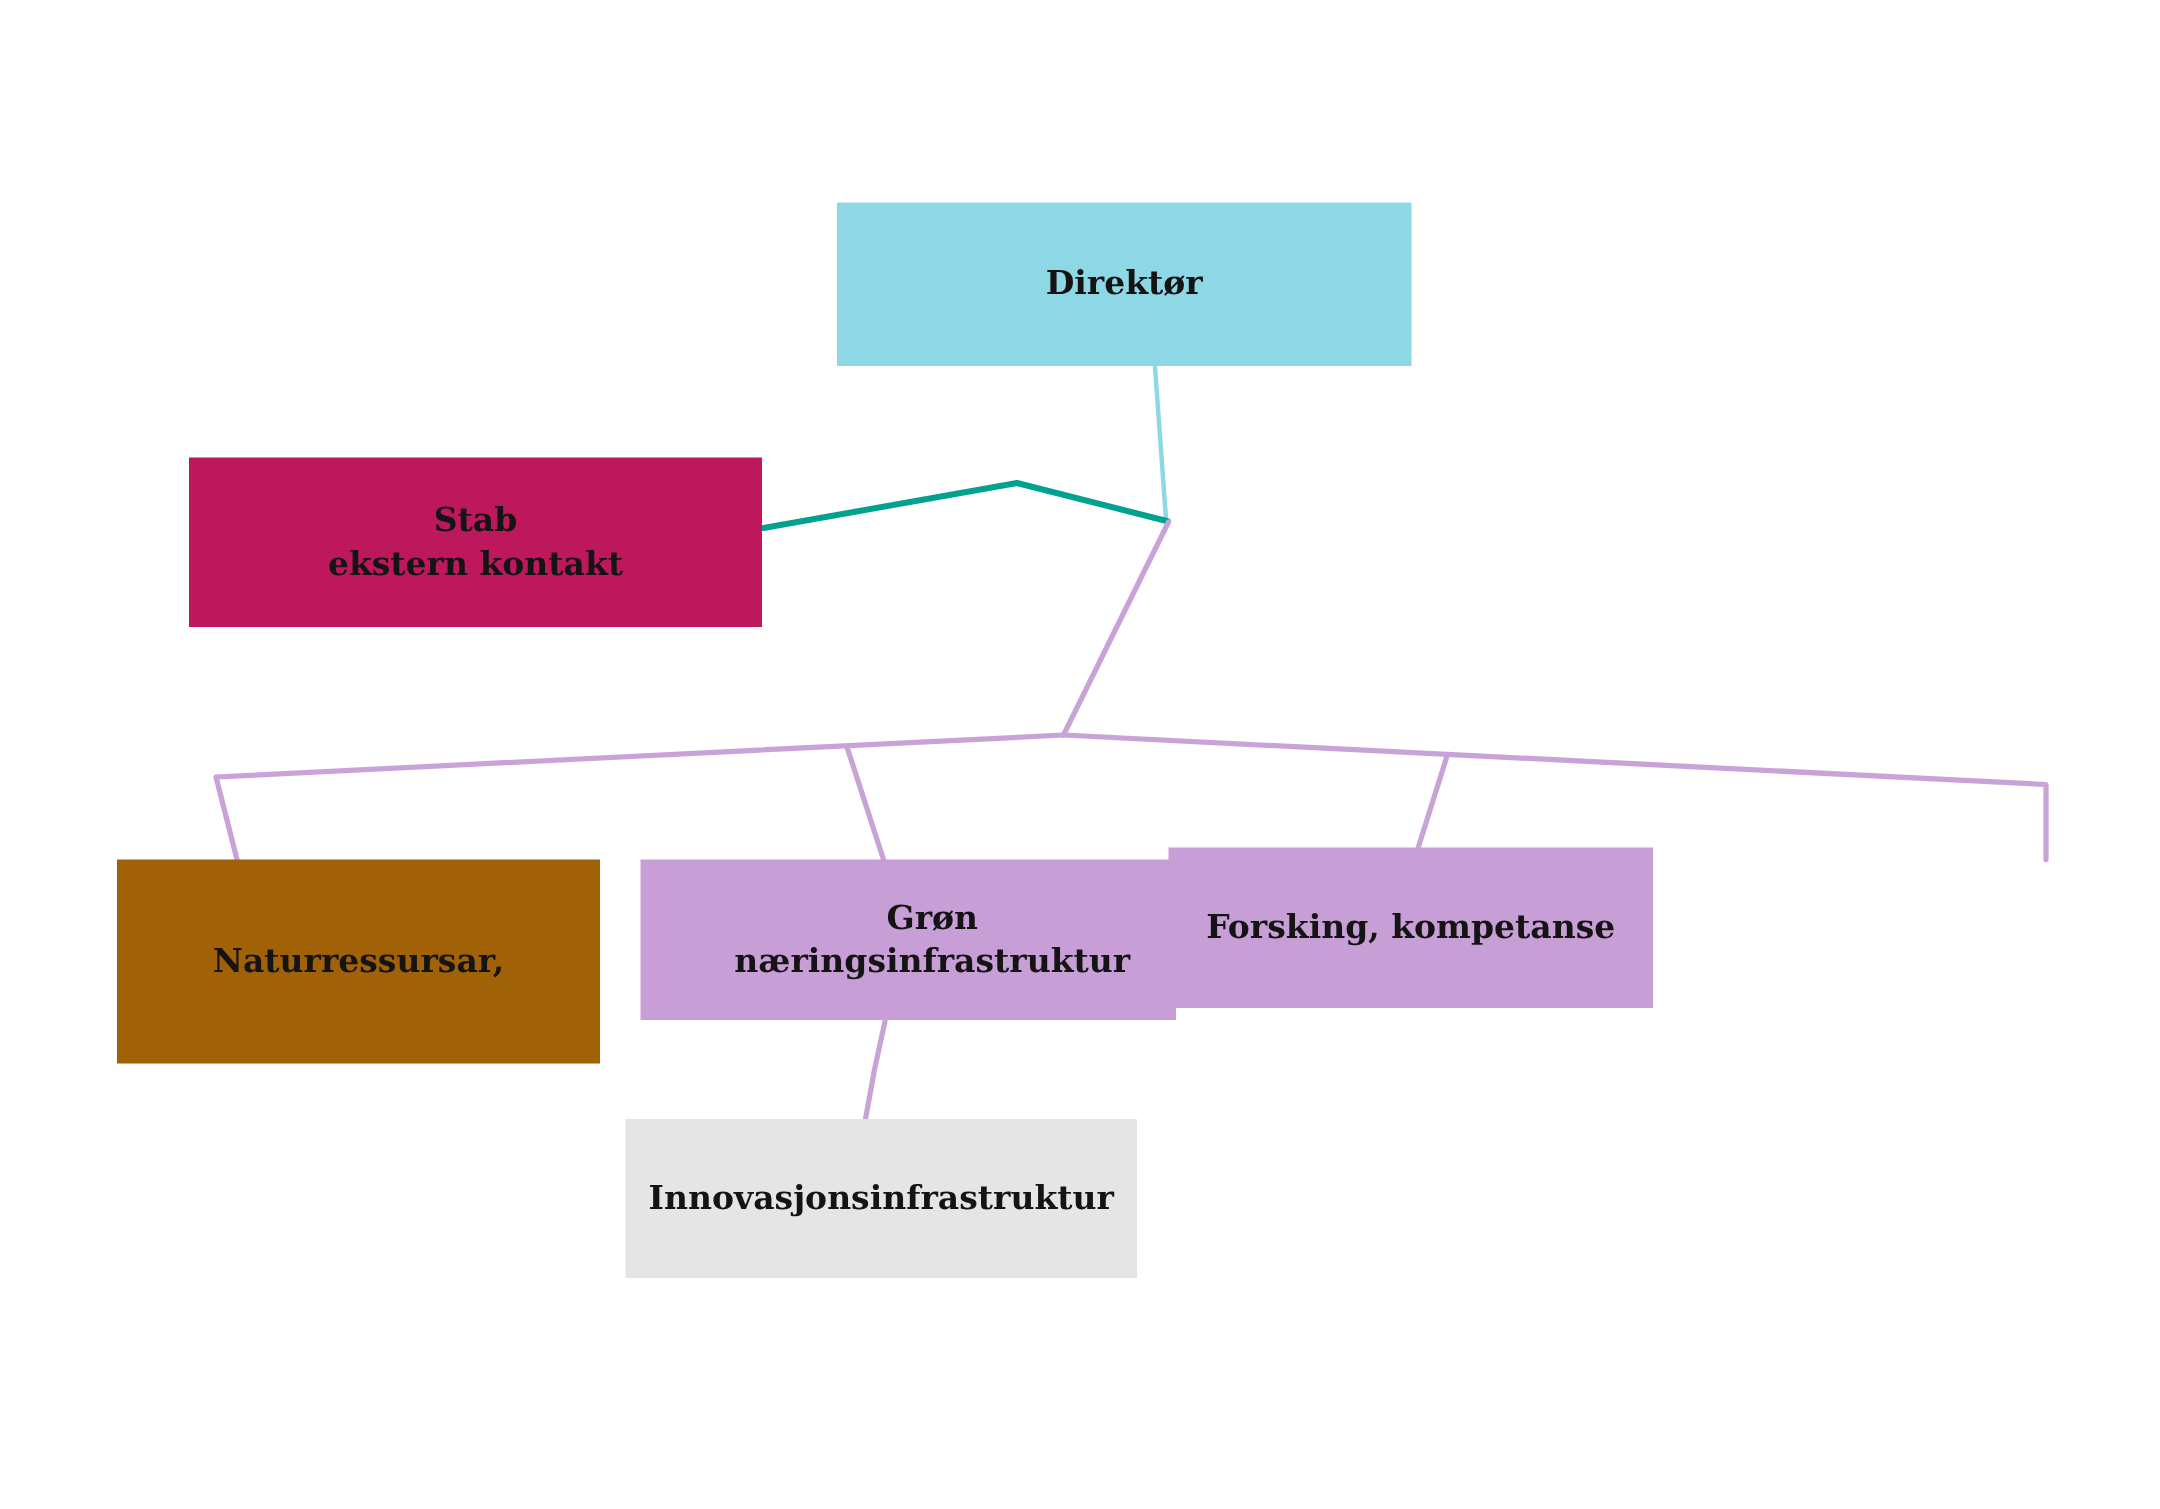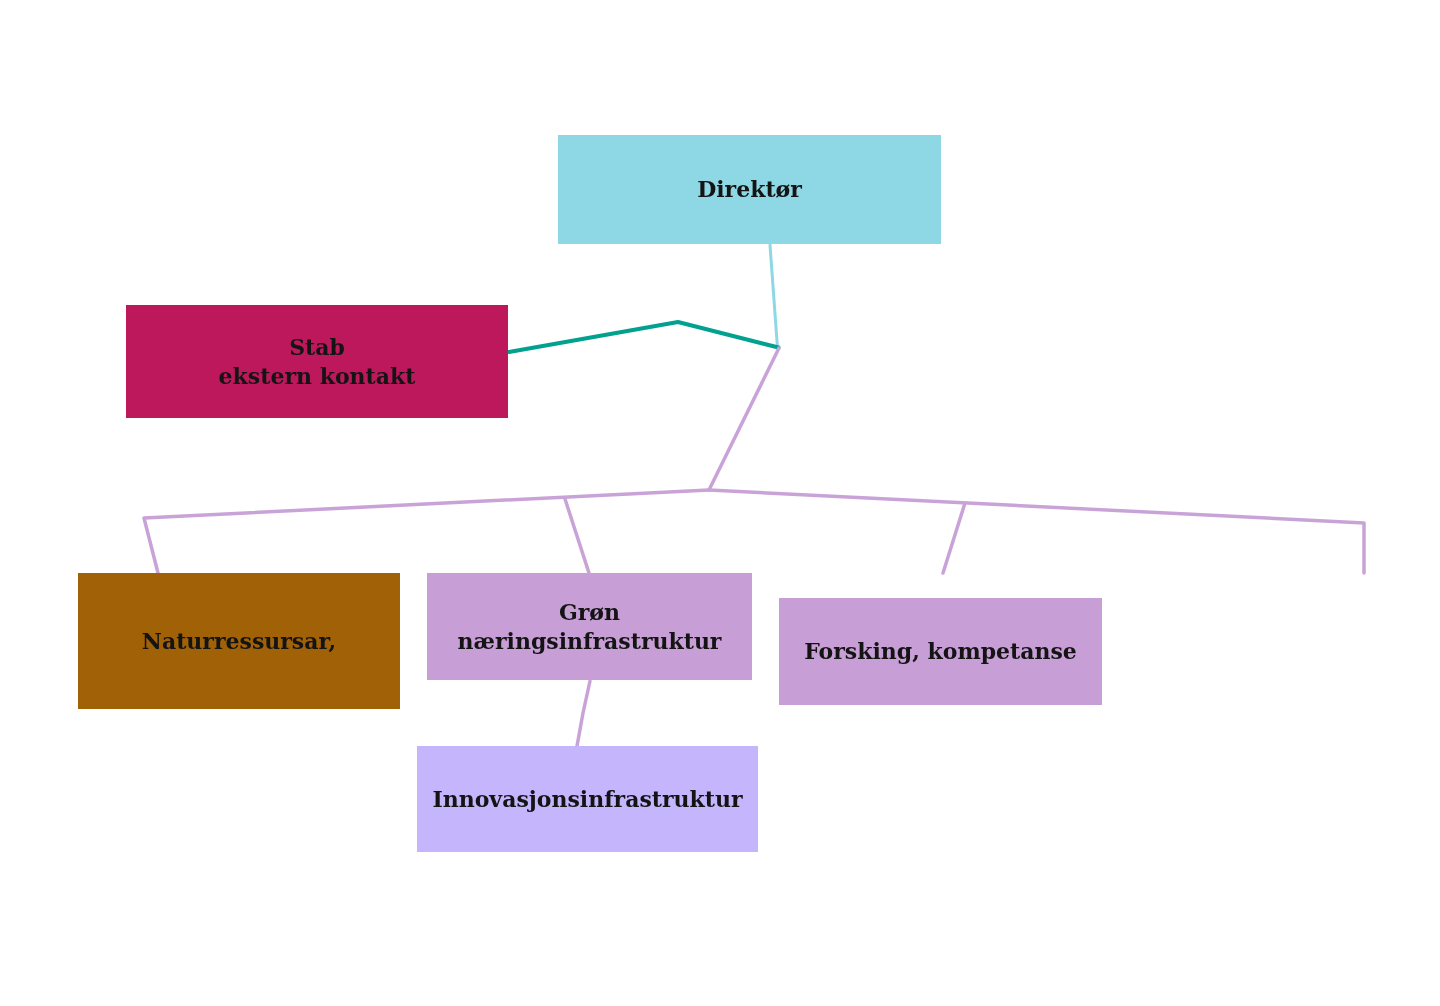--- a/index.html
+++ b/index.html
@@ -37,24 +37,24 @@
     font-size: 22px;
     line-height: 29px;
     color: #141414;
   }
   .node .line { display: block; white-space: nowrap; }
 
   
   .node-direktor       { left: 512px;  top: 135px; width: 383px; height: 109px; background: #8ed7e5; }
   .node-stab           { left: 80px;   top: 305px; width: 382px; height: 113px; background: #be185d; }
   .node-naturressursar { left: 32px;   top: 573px; width: 322px; height: 136px; background: #a16207; }
-  .node-gron           { left: 381px;  top: 573px; width: 325px; height: 107px; background: #c89ed6; }
-  .node-forsking       { left: 733px;  top: 598px; width: 323px; height: 107px; background: #c89ed6; }
+  .node-gron           { left: 381px;  top: 573px; width: 325px; height: 107px; background: #c89ed6; padding-left: 32px; }
+  .node-forsking       { left: 733px;  top: 565px; width: 323px; height: 107px; background: #c89ed6; }
   .node-plan           { left: 1086px; top: 573px; width: 323px; height: 108px; background: #c89ed6; }
-  .node-innovasjon     { left: 371px;  top: 746px; width: 341px; height: 106px; background: #c4b5fd; }
+  .node-innovasjon     { left: 371px;  top: 746px; width: 341px; height: 106px; background: #e5e5e5; }
 </style>
 </head>
 <body>
 
 <div class="canvas">
 
   <svg class="edges" viewBox="0 0 1440 1006" xmlns="http://www.w3.org/2000/svg" fill="none">
     <polyline stroke="#8ed7e5" stroke-width="3" stroke-linecap="round" stroke-linejoin="round" points="724,245 731.5,348"></polyline>
     <polyline stroke="#00a18f" stroke-width="4" stroke-linecap="round" stroke-linejoin="round" points="463,352 632,322 732.5,347.5"></polyline>
     <polyline stroke="#c9a3d8" stroke-width="3.5" stroke-linecap="round" stroke-linejoin="round" points="733,348 663,490"></polyline>

